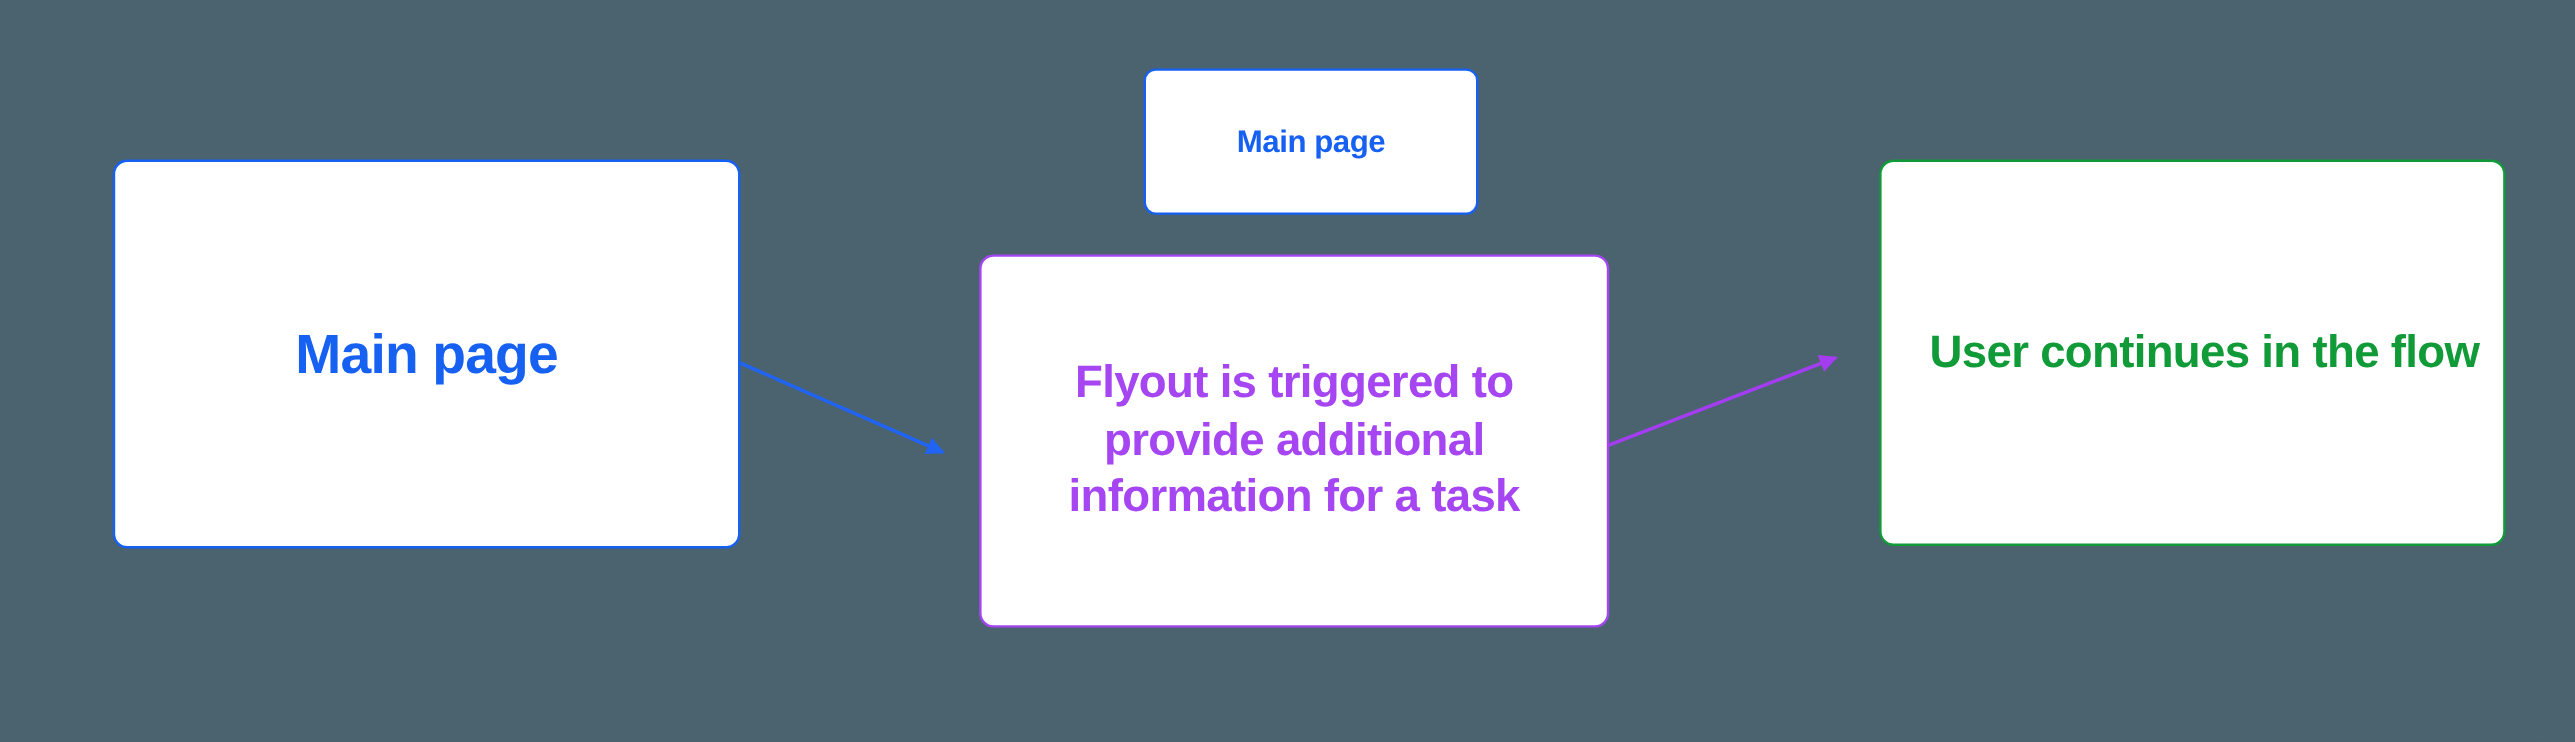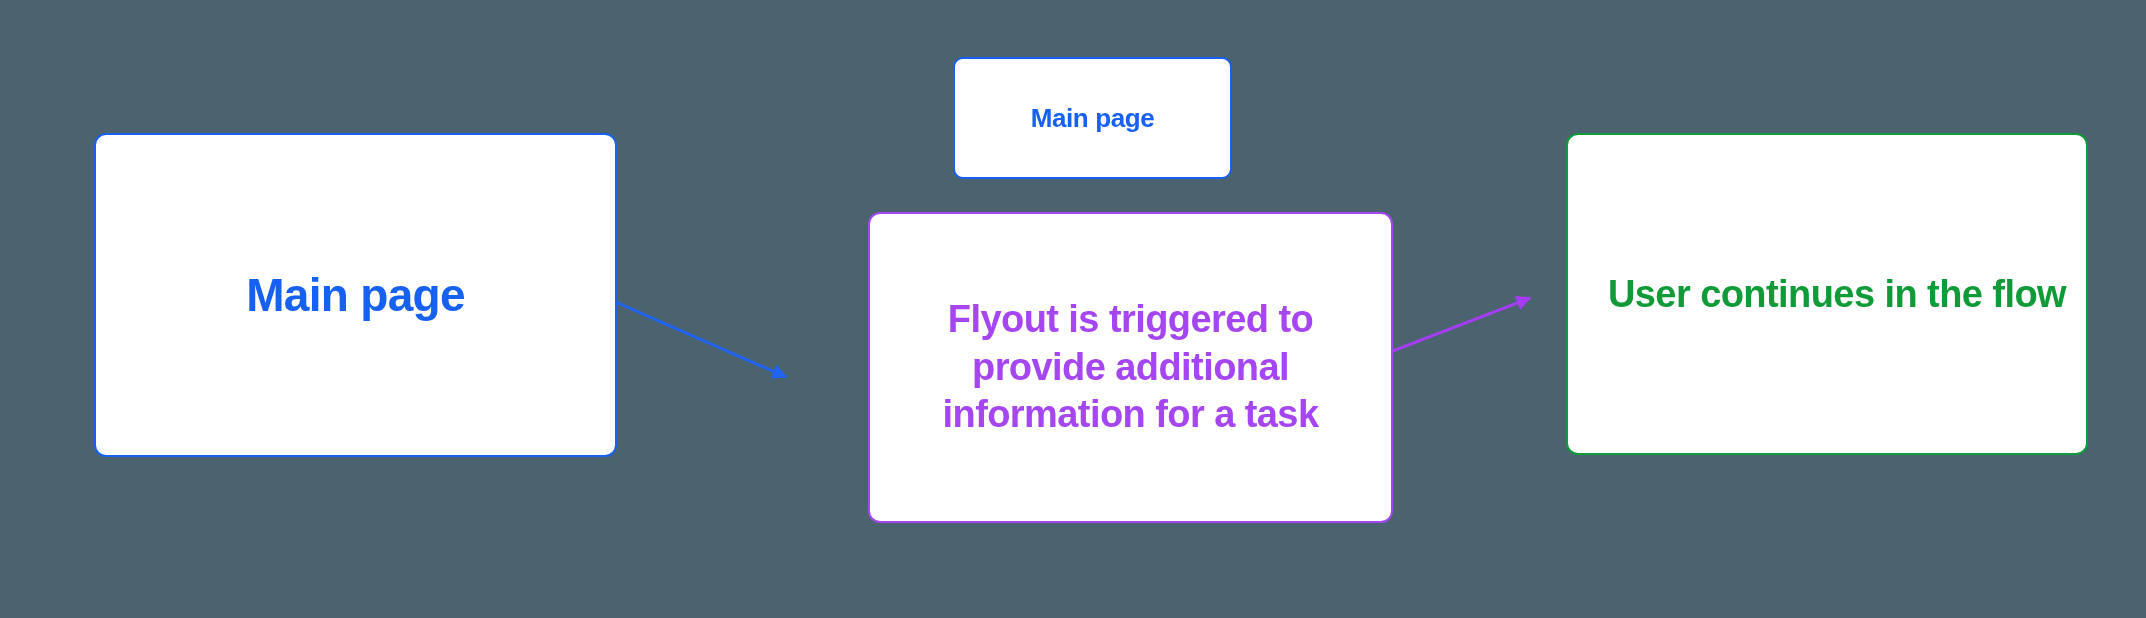--- a/index.html
+++ b/index.html
@@ -48,21 +48,21 @@
   }
   .node-main-top {
     left: 937px;
     top: 57px;
     width: 279px;
     height: 122px;
     border-radius: 10px;
     font-size: 26px;
   }
   .node-flyout {
-    left: 852px;
+    left: 800px;
     top: 212px;
     width: 525px;
     height: 311px;
     border-radius: 12px;
     font-size: 38px;
     line-height: 1.25;
   }
   .node-flyout .label {
     width: 440px;
     margin: 0 auto;

